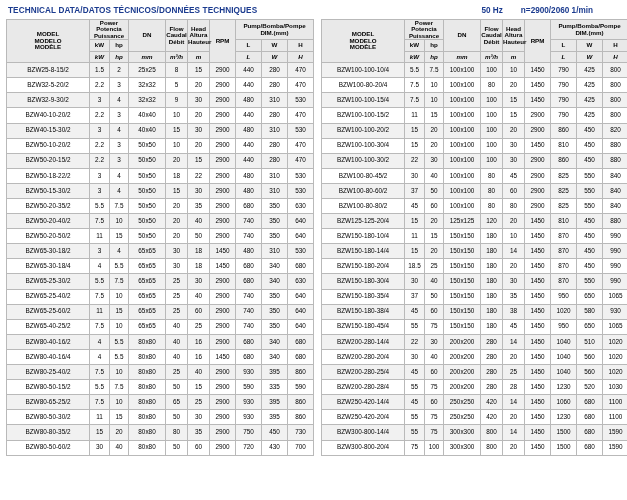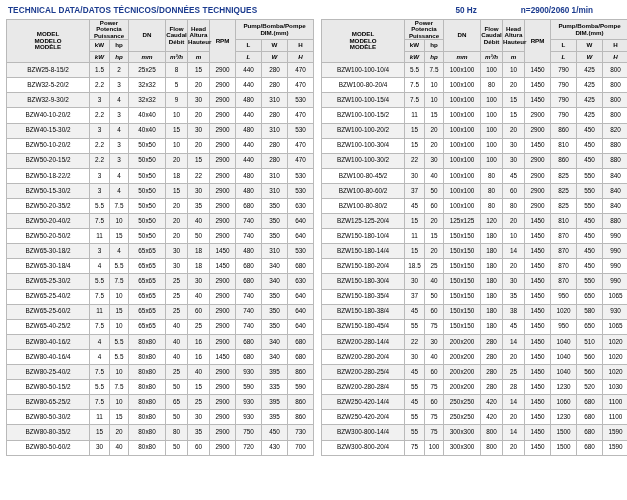--- a/index.html
+++ b/index.html
@@ -13,21 +13,21 @@
   .page{width:627px;height:500px;position:relative;box-sizing:border-box;padding:6px 6px 0 6px;}
   .topbar{
     display:flex;align-items:flex-start;justify-content:space-between;
     padding:0 2px 4px 2px;
   }
   .doc-title{
     font-size:8.2px;font-weight:bold;color:#1b3b8f;letter-spacing:.1px;white-space:nowrap;
   }
   .doc-spec{
     font-size:8.2px;font-weight:bold;color:#1b3b8f;white-space:nowrap;
-    display:flex;gap:44px;padding-right:26px;
+    display:flex;gap:18px;padding-right:26px;
   }
   .tables{display:flex;gap:7px;align-items:flex-start;}
   table{border-collapse:collapse;table-layout:fixed;}
   .tbl{width:307px;}
   .tbl td,.tbl th{
     border:1px solid #b9b9b9;
     font-size:6.4px;
     text-align:center;
     vertical-align:middle;
     padding:0;

